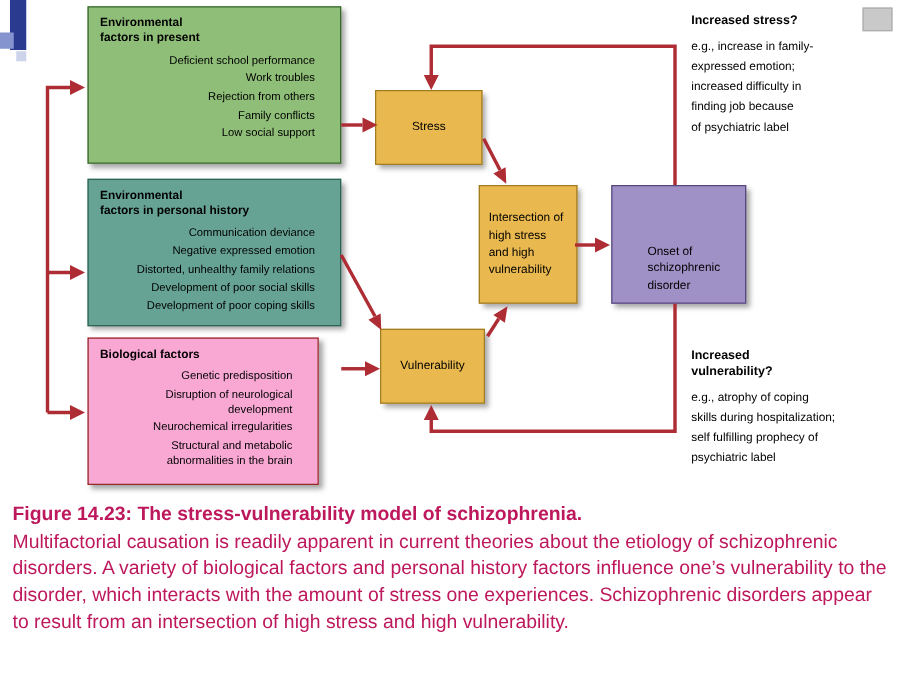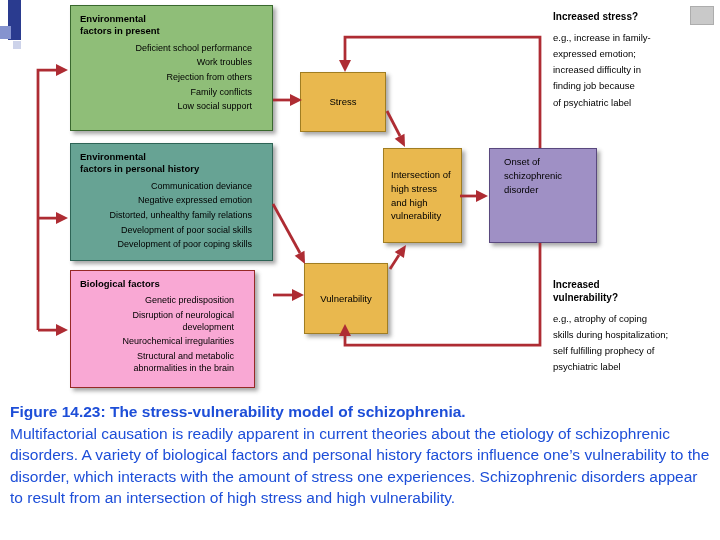--- a/index.html
+++ b/index.html
@@ -15,39 +15,39 @@
   
   .pagebox{position:absolute;left:690px;top:6px;width:22px;height:17px;background:#c9c9c9;border:1px solid #adadad;}
   
   .dbox{position:absolute;border:1px solid;box-shadow:3px 3px 4px rgba(60,60,60,.45);box-sizing:border-box;}
   .left-box{padding:7px 20px 6px 9px;}
   .box-env-present{left:70px;top:5px;width:203px;height:126px;background:#8fbe78;border-color:#39682e;}
   .box-env-history{left:70px;top:143px;width:203px;height:118px;background:#67a394;border-color:#2e6456;}
   .box-biological{left:70px;top:270px;width:185px;height:118px;background:#f9a8d4;border-color:#962a26;}
   .gold{background:#e9b84e;border-color:#a07d22;}
   .box-stress{left:300px;top:72px;width:86px;height:60px;}
-  .box-vulnerability{left:304px;top:263px;width:84px;height:71px;}
+  .box-vulnerability{left:304px;top:263px;width:84px;height:60px;}
   .box-intersection{left:383px;top:148px;width:79px;height:95px;padding:6px 7px;display:flex;align-items:center;}
-  .box-onset{left:489px;top:148px;width:108px;height:95px;background:#9f90c5;border-color:#59487e;padding:6px 14px;display:flex;align-items:flex-start;}
+  .box-onset{left:489px;top:148px;width:108px;height:95px;background:#9f90c5;border-color:#59487e;padding:6px 28px;display:flex;align-items:flex-end;}
   .gold-center{display:flex;align-items:center;justify-content:center;}
   .box-label{font-weight:400;font-size:9.5px;line-height:1.45;}
   .box-title{font-weight:700;font-size:9.5px;line-height:1.3;white-space:pre-line;margin-bottom:5px;}
   .bitem{font-size:9px;line-height:1.3;margin-top:3px;padding-left:13px;text-indent:-13px;white-space:pre-line;text-align:right;}
   
   .note{position:absolute;}
   .note-stress{left:553px;top:10px;width:122px;}
   .note-vuln{left:553px;top:278px;width:150px;}
   .note-title{font-weight:700;font-size:10px;line-height:1.3;white-space:pre-line;margin-bottom:7px;}
   .note-body{font-size:9.5px;line-height:1.7;white-space:pre-line;}
   
   .arrows{position:absolute;left:0;top:0;pointer-events:none;}
   .al{stroke:#ae2c33;stroke-width:2.75;fill:none;}
   .ah{fill:#ae2c33;stroke:none;}
   
-  .caption{position:absolute;left:10px;top:401px;width:702px;color:#1d4ed8;font-size:15.5px;line-height:21.5px;}
+  .caption{position:absolute;left:10px;top:401px;width:702px;color:#be185d;font-size:15.5px;line-height:21.5px;}
   .caption-title{font-weight:700;}
 </style>
 </head>
 <body>
 
 <div class="slide">
 
   <div class="deco">
     <div class="sq1"></div>
     <div class="sq2"></div>

